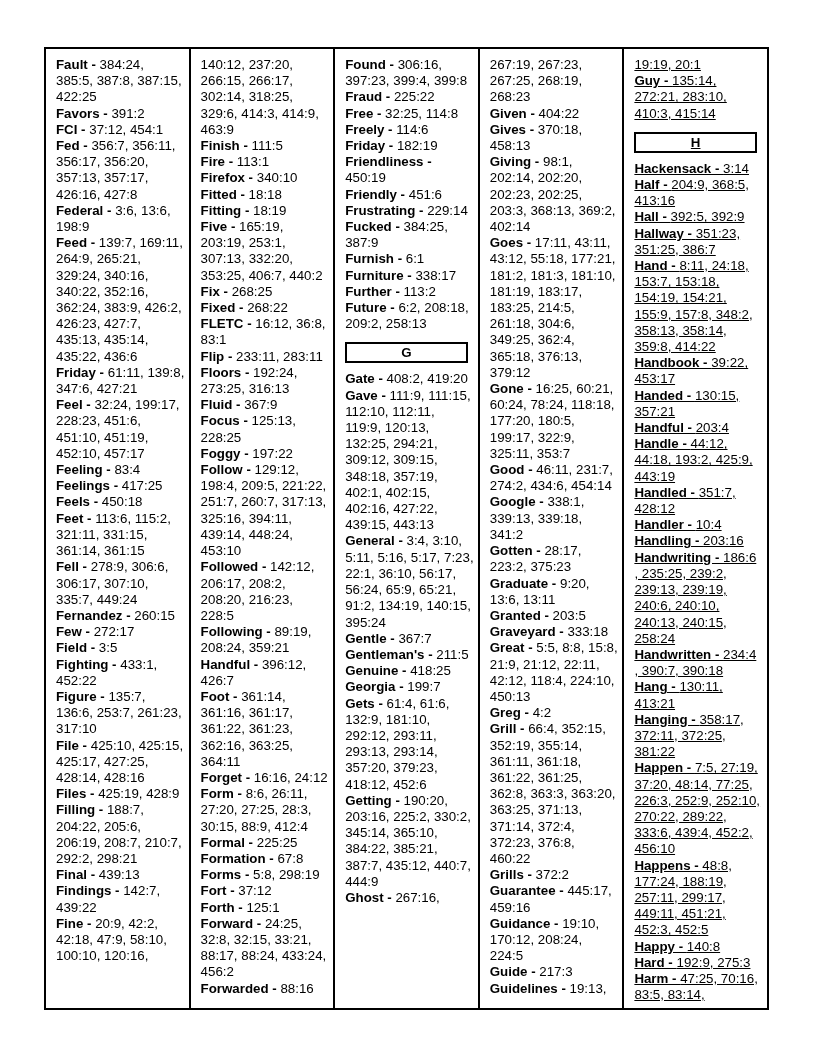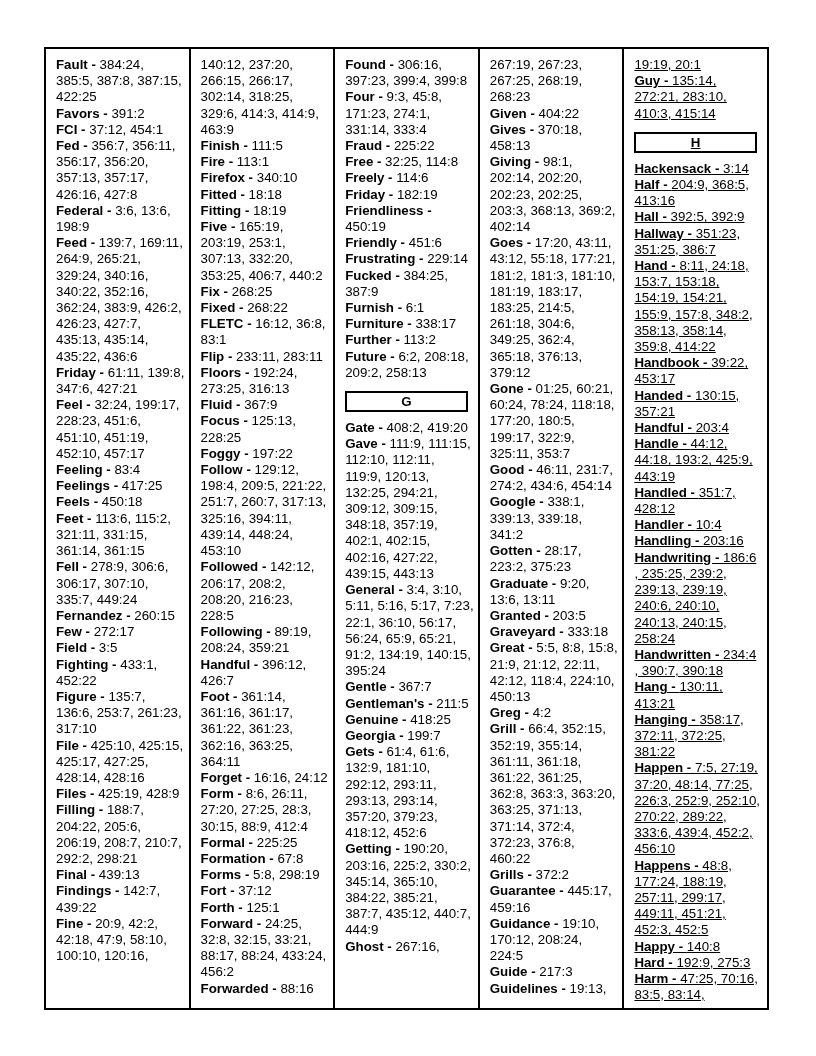--- a/index.html
+++ b/index.html
@@ -112,21 +112,20 @@
         <div class="entry"><b>Formal - </b><span>225:25</span></div>
         <div class="entry"><b>Formation - </b><span>67:8</span></div>
         <div class="entry"><b>Forms - </b><span>5:8, 298:19</span></div>
         <div class="entry"><b>Fort - </b><span>37:12</span></div>
         <div class="entry"><b>Forth - </b><span>125:1</span></div>
         <div class="entry"><b>Forward - </b><span>24:25, 32:8, 32:15, 33:21, 88:17, 88:24, 433:24, 456:2</span></div>
         <div class="entry"><b>Forwarded - </b><span>88:16</span></div>
       </div>
     <div class="index-column">
         <div class="entry"><b>Found - </b><span>306:16, 397:23, 399:4, 399:8</span></div>
-        <div class="entry"><b>Four - </b><span>9:3, 45:8, 171:23, 274:1, 331:14, 333:4</span></div>
         <div class="entry"><b>Fraud - </b><span>225:22</span></div>
         <div class="entry"><b>Free - </b><span>32:25, 114:8</span></div>
         <div class="entry"><b>Freely - </b><span>114:6</span></div>
         <div class="entry"><b>Friday - </b><span>182:19</span></div>
         <div class="entry"><b>Friendliness - </b><span>450:19</span></div>
         <div class="entry"><b>Friendly - </b><span>451:6</span></div>
         <div class="entry"><b>Frustrating - </b><span>229:14</span></div>
         <div class="entry"><b>Fucked - </b><span>384:25, 387:9</span></div>
         <div class="entry"><b>Furnish - </b><span>6:1</span></div>
         <div class="entry"><b>Furniture - </b><span>338:17</span></div>
@@ -142,22 +141,22 @@
         <div class="entry"><b>Georgia - </b><span>199:7</span></div>
         <div class="entry"><b>Gets - </b><span>61:4, 61:6, 132:9, 181:10, 292:12, 293:11, 293:13, 293:14, 357:20, 379:23, 418:12, 452:6</span></div>
         <div class="entry"><b>Getting - </b><span>190:20, 203:16, 225:2, 330:2, 345:14, 365:10, 384:22, 385:21, 387:7, 435:12, 440:7, 444:9</span></div>
         <div class="entry"><b>Ghost - </b><span>267:16,</span></div>
       </div>
     <div class="index-column">
         <div class="entry"><span>267:19, 267:23, 267:25, 268:19, 268:23</span></div>
         <div class="entry"><b>Given - </b><span>404:22</span></div>
         <div class="entry"><b>Gives - </b><span>370:18, 458:13</span></div>
         <div class="entry"><b>Giving - </b><span>98:1, 202:14, 202:20, 202:23, 202:25, 203:3, 368:13, 369:2, 402:14</span></div>
-        <div class="entry"><b>Goes - </b><span>17:20, 43:11, 43:12, 55:18, 177:21, 181:2, 181:3, 181:10, 181:19, 183:17, 183:25, 214:5, 261:18, 304:6, 349:25, 362:4, 365:18, 376:13, 379:12</span></div>
-        <div class="entry"><b>Gone - </b><span>01:25, 60:21, 60:24, 78:24, 118:18, 177:20, 180:5, 199:17, 322:9, 325:11, 353:7</span></div>
+        <div class="entry"><b>Goes - </b><span>17:11, 43:11, 43:12, 55:18, 177:21, 181:2, 181:3, 181:10, 181:19, 183:17, 183:25, 214:5, 261:18, 304:6, 349:25, 362:4, 365:18, 376:13, 379:12</span></div>
+        <div class="entry"><b>Gone - </b><span>16:25, 60:21, 60:24, 78:24, 118:18, 177:20, 180:5, 199:17, 322:9, 325:11, 353:7</span></div>
         <div class="entry"><b>Good - </b><span>46:11, 231:7, 274:2, 434:6, 454:14</span></div>
         <div class="entry"><b>Google - </b><span>338:1, 339:13, 339:18, 341:2</span></div>
         <div class="entry"><b>Gotten - </b><span>28:17, 223:2, 375:23</span></div>
         <div class="entry"><b>Graduate - </b><span>9:20, 13:6, 13:11</span></div>
         <div class="entry"><b>Granted - </b><span>203:5</span></div>
         <div class="entry"><b>Graveyard - </b><span>333:18</span></div>
         <div class="entry"><b>Great - </b><span>5:5, 8:8, 15:8, 21:9, 21:12, 22:11, 42:12, 118:4, 224:10, 450:13</span></div>
         <div class="entry"><b>Greg - </b><span>4:2</span></div>
         <div class="entry"><b>Grill - </b><span>66:4, 352:15, 352:19, 355:14, 361:11, 361:18, 361:22, 361:25, 362:8, 363:3, 363:20, 363:25, 371:13, 371:14, 372:4, 372:23, 376:8, 460:22</span></div>
         <div class="entry"><b>Grills - </b><span>372:2</span></div>

